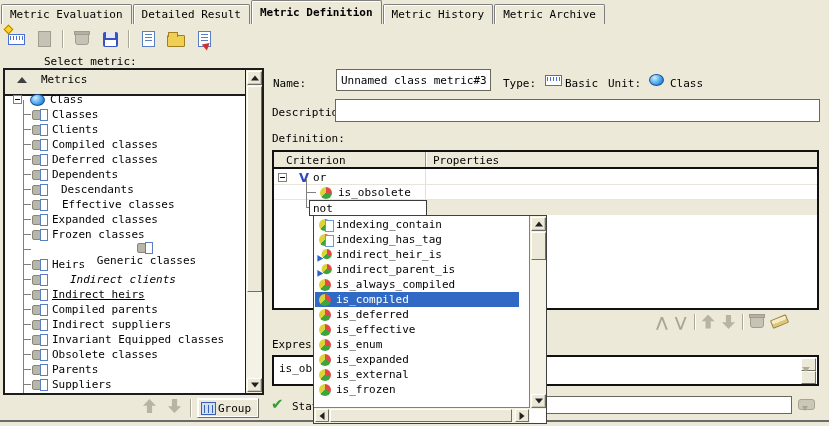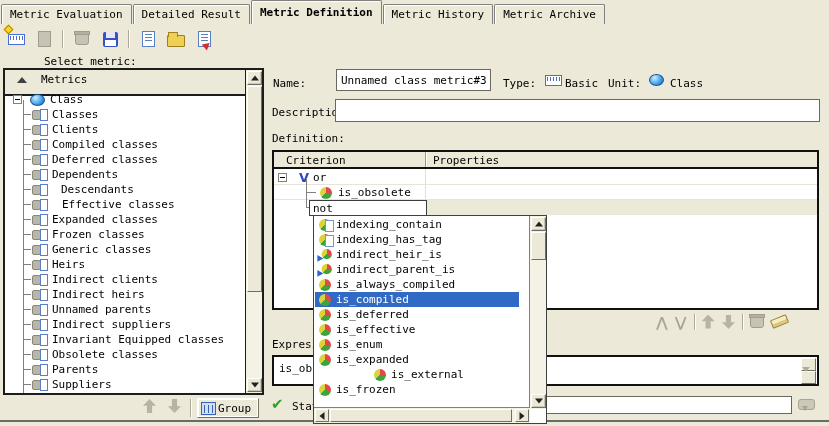--- a/index.html
+++ b/index.html
@@ -246,58 +246,58 @@
     </div>
   <div class="tick" style="top:164px;"></div>
   <div class="trow" style="top:157px; left:27px;">
       <span class="mic">
         <span class="m1"></span>
         <span class="m2"></span>
       </span>
       <span style="margin-left:3px;">Frozen classes</span>
     </div>
   <div class="tick" style="top:179px;"></div>
-  <div class="trow" style="top:172px; left:27px;">
+  <div class="trow" style="top:172px; left:27px;flex-direction:column;">
       <span class="mic">
         <span class="m1"></span>
         <span class="m2"></span>
       </span>
       <span style="margin-left:3px;">Generic classes</span>
     </div>
   <div class="tick" style="top:194px;"></div>
   <div class="trow" style="top:187px; left:27px;">
       <span class="mic">
         <span class="m1"></span>
         <span class="m2"></span>
       </span>
       <span style="margin-left:3px;">Heirs</span>
     </div>
   <div class="tick" style="top:209px;"></div>
   <div class="trow" style="top:202px; left:27px;">
       <span class="mic">
         <span class="m1"></span>
         <span class="m2"></span>
       </span>
-      <span style="margin-left:3px;">Indirect clients</span>
+      <span style="margin-left:21px;font-style:italic;">Indirect clients</span>
     </div>
   <div class="tick" style="top:224px;"></div>
-  <div class="trow" style="top:217px; left:27px;">
+  <div class="trow" style="top:217px; left:27px;text-decoration:underline;">
       <span class="mic">
         <span class="m1"></span>
         <span class="m2"></span>
       </span>
       <span style="margin-left:3px;">Indirect heirs</span>
     </div>
   <div class="tick" style="top:239px;"></div>
   <div class="trow" style="top:232px; left:27px;">
       <span class="mic">
         <span class="m1"></span>
         <span class="m2"></span>
       </span>
-      <span style="margin-left:3px;">Unnamed parents</span>
+      <span style="margin-left:3px;">Compiled parents</span>
     </div>
   <div class="tick" style="top:254px;"></div>
   <div class="trow" style="top:247px; left:27px;">
       <span class="mic">
         <span class="m1"></span>
         <span class="m2"></span>
       </span>
       <span style="margin-left:3px;">Indirect suppliers</span>
     </div>
   <div class="tick" style="top:269px;"></div>
@@ -480,21 +480,21 @@
       <span>is_effective</span>
     </div>
   <div class="ditem" style="top:121px;">
       <span class="pie"></span>
       <span>is_enum</span>
     </div>
   <div class="ditem" style="top:136px;">
       <span class="pie"></span>
       <span>is_expanded</span>
     </div>
-  <div class="ditem" style="top:151px;justify-content:center;">
+  <div class="ditem" style="top:151px;">
       <span class="pie"></span>
       <span>is_external</span>
     </div>
   <div class="ditem" style="top:166px;">
       <span class="pie"></span>
       <span>is_frozen</span>
     </div>
 
   <div class="vsb">
     <div class="sbtn" style="top:1px;">

